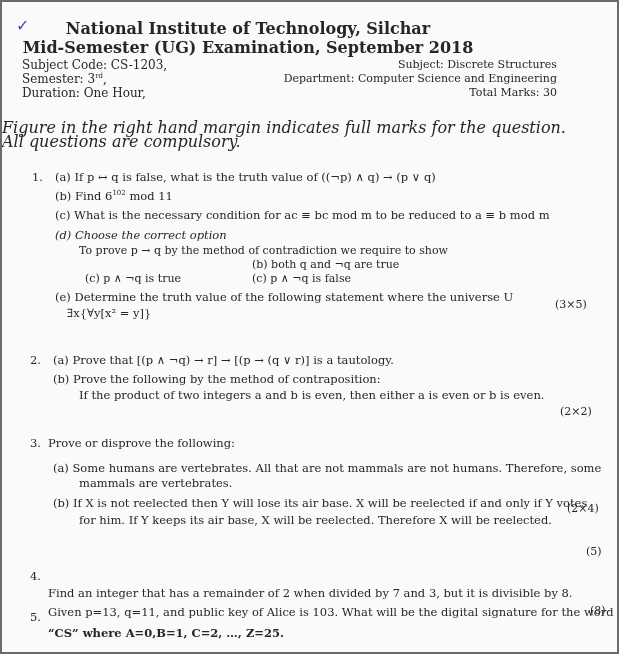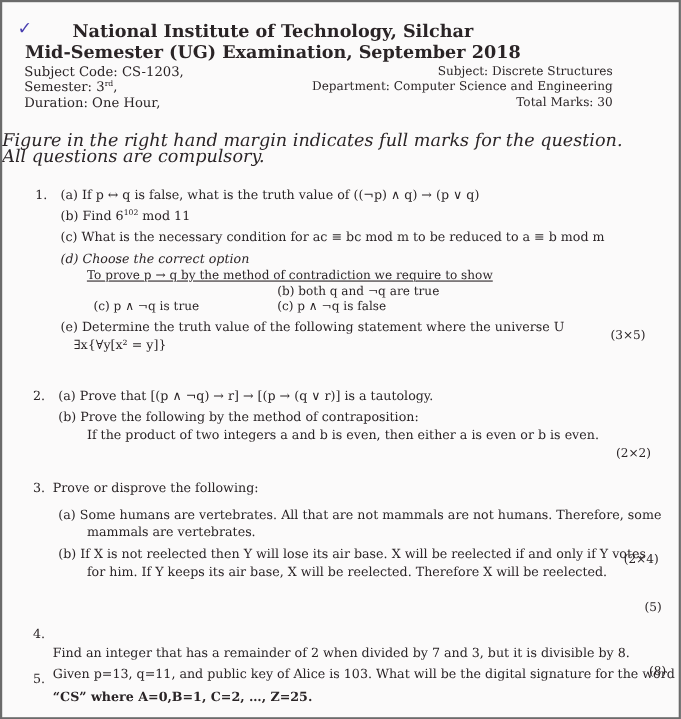--- a/index.html
+++ b/index.html
@@ -35,21 +35,21 @@
   <div class="abs meta-r" style="right:60px;top:84px;">Total Marks: 30</div>
 
   <div class="abs note" style="top:116px;">Figure in the right hand margin indicates full marks for the question.</div>
   <div class="abs note" style="top:130px;">All questions are compulsory.</div>
 
   <div class="abs q" style="left:30px;top:168px;">1.</div>
   <div class="abs q" style="left:53px;top:168px;">(a) If p ↔ q is false, what is the truth value of ((¬p) ∧ q) → (p ∨ q)</div>
   <div class="abs q" style="left:53px;top:187px;"><span>(b) Find 6</span><sup>102</sup><span> mod 11</span></div>
   <div class="abs q" style="left:53px;top:206px;">(c) What is the necessary condition for ac ≡ bc  mod m to be reduced to a ≡ b  mod m</div>
   <div class="abs q" style="left:53px;top:226px;font-style:italic;">(d) Choose the correct option</div>
-  <div class="abs qs" style="left:77px;top:242px;text-decoration:underline;">To prove p → q by the method of contradiction we require to show</div>
+  <div class="abs qs" style="left:77px;top:242px;">To prove p → q by the method of contradiction we require to show</div>
   <div class="abs qs" style="left:250px;top:256px;">(b) both q and ¬q are true</div>
   <div class="abs qs" style="left:83px;top:270px;">(c) p ∧ ¬q is true</div>
   <div class="abs qs" style="left:250px;top:270px;">(c) p ∧ ¬q is false</div>
   <div class="abs q" style="left:53px;top:288px;">(e) Determine the truth value of the following statement where the universe U</div>
   <div class="abs q" style="left:65px;top:304px;">∃x{∀y[x² = y]}</div>
   <div class="abs marks" style="left:553px;top:296px;">(3×5)</div>
 
   <div class="abs q" style="left:28px;top:351px;">2.</div>
   <div class="abs q" style="left:51px;top:351px;">(a) Prove that [(p ∧ ¬q) → r] → [(p → (q ∨ r)] is a tautology.</div>
   <div class="abs q" style="left:51px;top:370px;">(b) Prove the following by the method of contraposition:</div>

